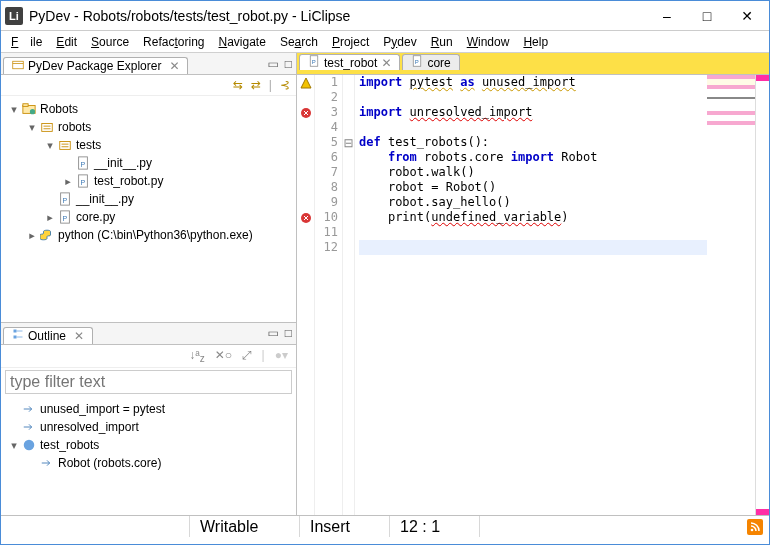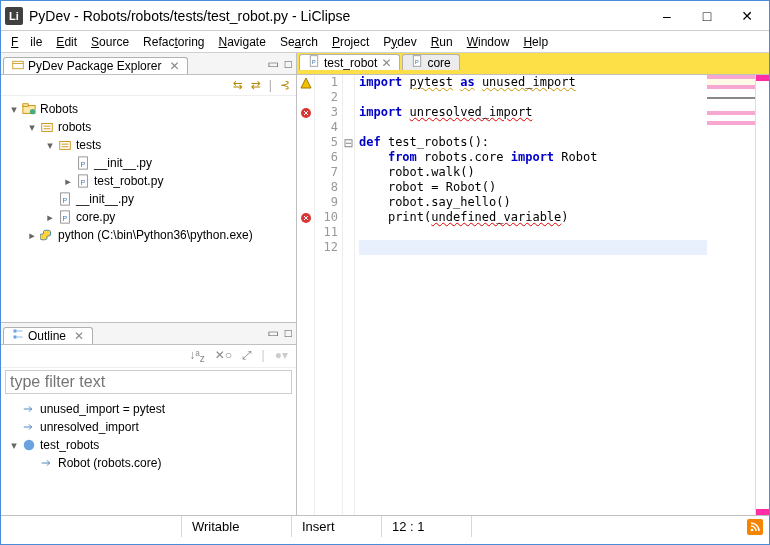--- a/index.html
+++ b/index.html
@@ -44,21 +44,21 @@
   .fold-col div { height:15px; display:flex; align-items:center; justify-content:center; color:#888;}
   .code-col { flex: 1; font-family: Consolas, monospace; font-size: 12px; line-height: 15px; padding-left: 4px; position:relative;}
   .code-col .line { height:15px; white-space:pre;}
   .code-col .line.hl { background: #e8f0fe; }
   .kw { color: #0000c8; font-weight: bold;}
   .warn-u { text-decoration: underline wavy #c89600 1px;}
   .err-u { text-decoration: underline wavy #d00 1px;}
   .overview { width: 14px; border-left:1px solid #ddd; position:relative;}
   .ov-highlight { position:absolute; left: -48px; width: 48px; height: 10px; background: #fffbe6; }
   .ov-mark { position:absolute; left:0; right:0; height:4px;}
-  .statusbar { height: 22px; display: flex; align-items: center; border-top: 1px solid #c0c0c0; font-size: 13px;}
+  .statusbar { height: 22px; display: flex; align-items: center; border-top: 1px solid #c0c0c0; font-size: 16px; padding-left: 8px;}
   .statusbar .cell { padding: 0 10px; border-left: 1px solid #d8d8d8; height:100%; display:flex; align-items:center;}
   .statusbar .first { border-left:none; flex-basis:180px;}
   .rss { margin-left:auto; margin-right:6px; width:16px; height:16px; background:#f58400; border-radius:2px; display:flex; align-items:center; justify-content:center;}
   .pyicon { width:14px; height:14px; }
   .sm-ico { width:12px; height:12px; display:inline-block;}
 </style>
 </head>
 <body>
 
 <div class="titlebar">

